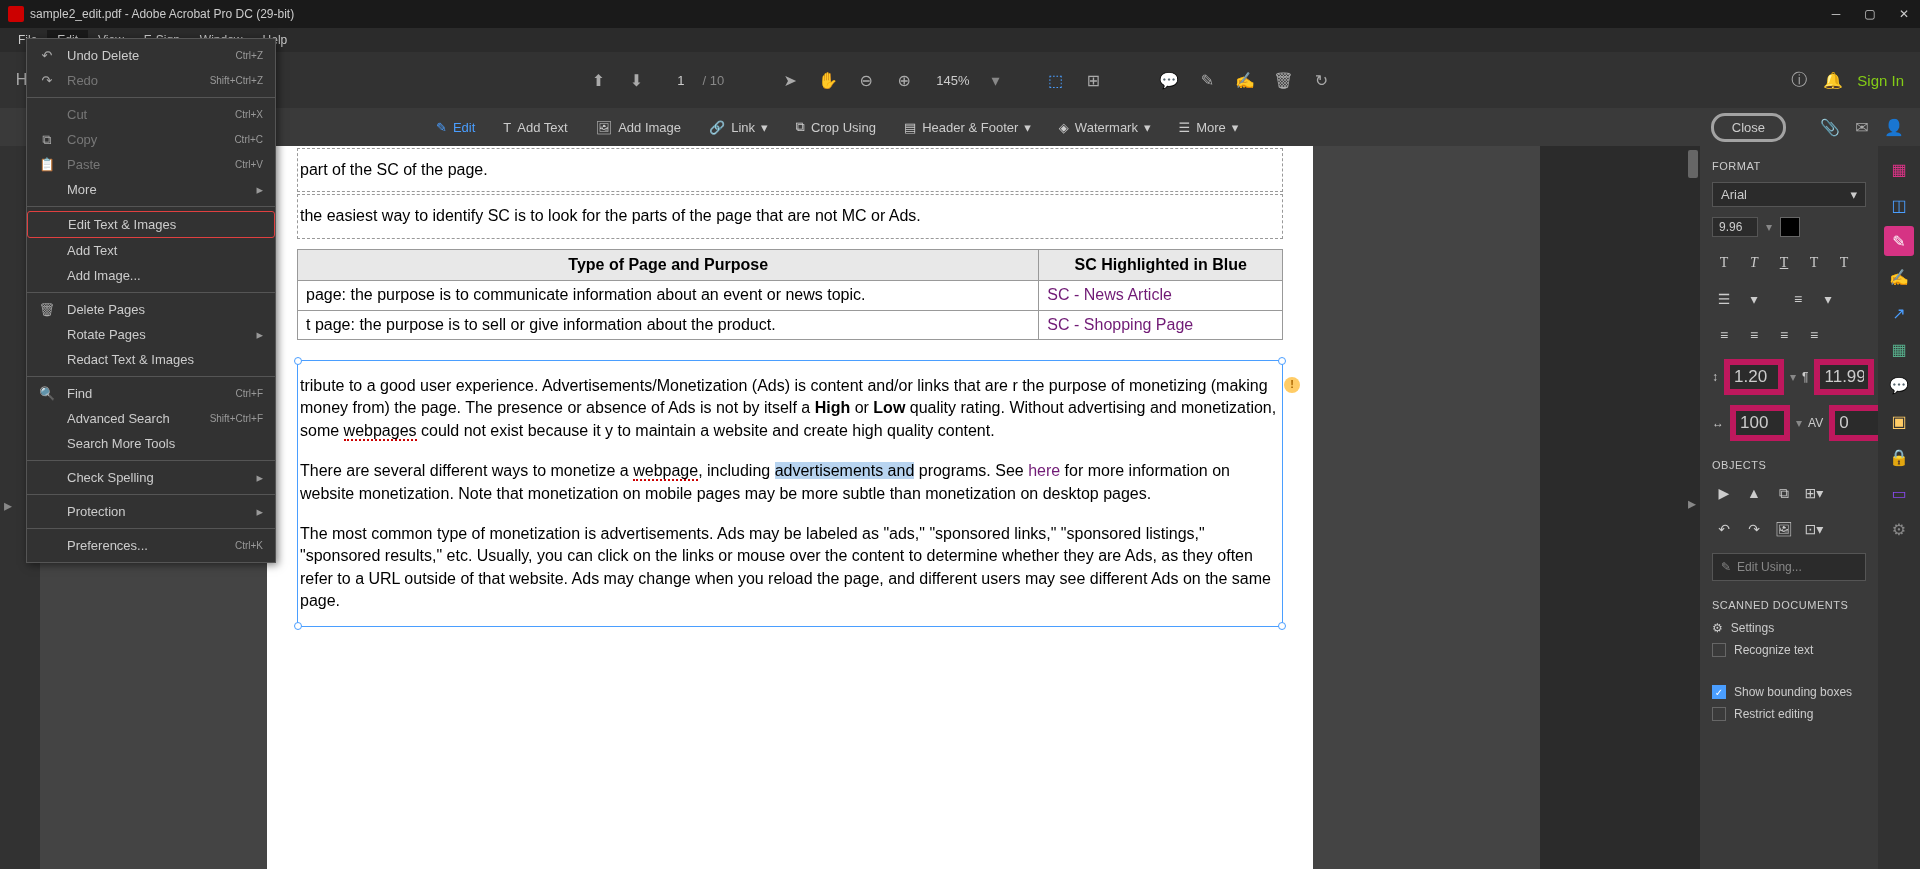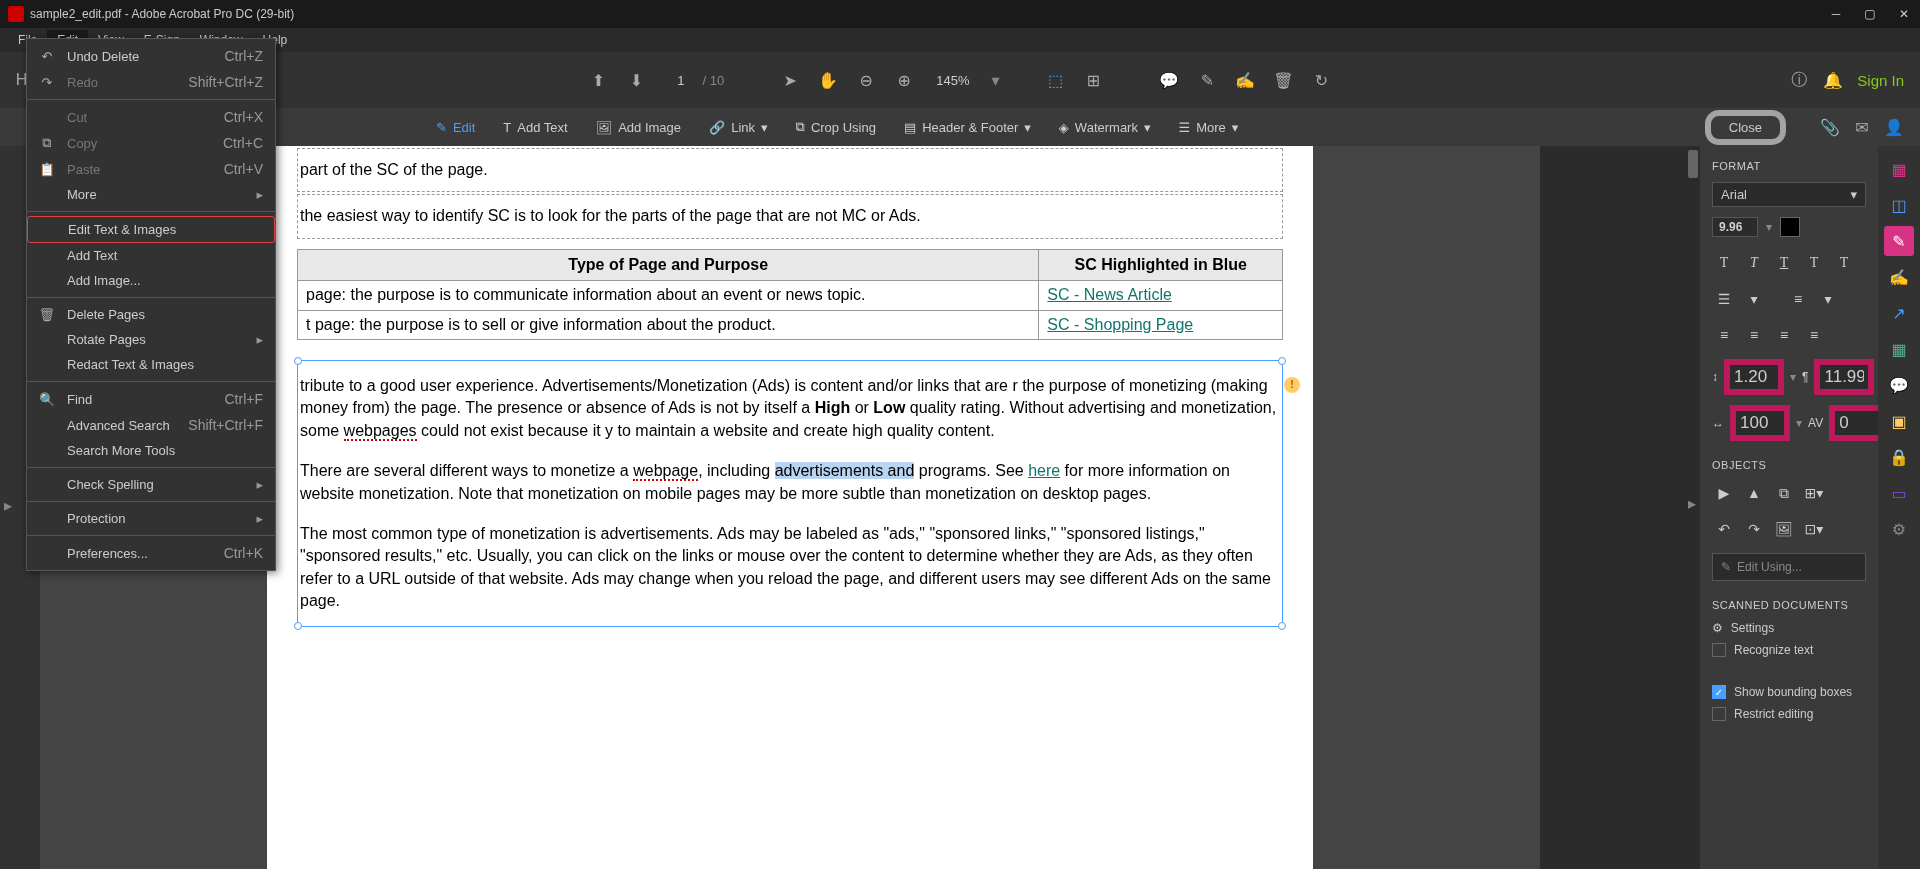--- a/index.html
+++ b/index.html
@@ -25,54 +25,54 @@
 .tool-icon { width: 20px; height: 20px; display: flex; align-items: center; justify-content: center; color: #aaa; cursor: pointer; }
 .page-input { background: transparent; border: none; color: #ccc; width: 20px; text-align: right; font-size: 13px; }
 .page-total { color: #888; font-size: 13px; }
 .zoom-val { color: #ccc; font-size: 13px; padding: 0 4px; }
 .sign-in { color: #84cc16; font-size: 15px; cursor: pointer; }
 
 
 .edit-toolbar { background: #3a3a3a; height: 38px; display: flex; align-items: center; padding: 0 16px; gap: 12px; }
 .edit-toolbar .tool-btn { display: flex; align-items: center; gap: 6px; padding: 4px 8px; font-size: 13px; color: #ccc; cursor: pointer; }
 .edit-toolbar .tool-btn.active { color: #4a9eff; }
-.edit-toolbar .close-btn { margin-left: auto; border: 6px solid #a3a3a3; border-radius: 14px; padding: 4px 18px; font-size: 13px; cursor: pointer; }
+.edit-toolbar .close-btn { margin-left: auto; border: 3px solid #a3a3a3; border-radius: 14px; padding: 4px 18px; font-size: 13px; cursor: pointer; }
 
 
 .edit-menu { position: absolute; top: 38px; left: 26px; width: 250px; background: #323232; border: 1px solid #555; box-shadow: 2px 2px 8px rgba(0,0,0,0.5); z-index: 100; padding: 4px 0; }
 .edit-menu .menu-row { display: flex; align-items: center; padding: 5px 12px 5px 40px; font-size: 13px; color: #ccc; cursor: pointer; position: relative; }
 .edit-menu .menu-row.disabled { color: #777; }
-.edit-menu .menu-row .shortcut { margin-left: auto; color: #999; font-size: 14px; }
+.edit-menu .menu-row .shortcut { margin-left: auto; color: #999; font-size: 10px; }
 .edit-menu .menu-row .row-icon { position: absolute; left: 12px; width: 16px; height: 16px; display: flex; align-items: center; justify-content: center; color: #aaa; }
 .edit-menu .menu-row .arrow { margin-left: auto; color: #999; }
 .edit-menu .divider { height: 1px; background: #555; margin: 4px 0; }
 .edit-menu .menu-row.highlighted { border: 1.5px solid #e04040; border-radius: 3px; }
 
 
 .doc-area { position: absolute; top: 146px; left: 40px; right: 380px; bottom: 0; background: #444; display: flex; justify-content: center; overflow: hidden; }
 .page { background: #fff; width: 1046px; padding: 0 30px; color: #000; font-family: Arial, sans-serif; font-size: 16px; line-height: 1.4; position: relative; }
 .page p { margin: 8px 0; }
-.page .link { color: #0f766e; text-decoration: underline; }
+.page .link { color: #701a75; }
 .page .italic { }
 .page .bold { font-weight: bold; }
 .page .heading { color: #1155cc; font-weight: bold; font-size: 18px; }
 .page table { border-collapse: collapse; width: 100%; margin: 10px 0; }
 .page th { background: #e8e8e8; border: 1px solid #999; padding: 4px 8px; font-weight: bold; text-align: center; }
 .page td { border: 1px solid #999; padding: 3px 8px; }
 .page .text-box { border: 1px dashed #999; padding: 2px; margin: 2px 0; }
 .page .active-box { border: 1px solid #4a9eff; position: relative; }
 .page .handle { position: absolute; width: 8px; height: 8px; background: #fff; border: 1px solid #4a9eff; border-radius: 50%; }
 .page .warn-icon { position: absolute; right: -18px; top: 16px; width: 16px; height: 16px; background: #fc6; border-radius: 50%; display: flex; align-items: center; justify-content: center; font-size: 11px; color: #a60; font-weight: bold; }
 
 
 .right-sidebar { position: absolute; top: 146px; right: 42px; width: 178px; bottom: 0; background: #3a3a3a; padding: 14px 12px; font-size: 12px; }
 .right-sidebar .section-title { color: #ccc; font-size: 11px; letter-spacing: 0.5px; margin-bottom: 10px; }
 .right-sidebar .font-dropdown { background: #2b2b2b; border: 1px solid #555; padding: 4px 8px; display: flex; align-items: center; justify-content: space-between; margin-bottom: 10px; font-size: 13px; }
 .right-sidebar .size-row { display: flex; align-items: center; gap: 8px; margin-bottom: 14px; }
-.right-sidebar .size-input { background: #2b2b2b; border: 1px solid #555; padding: 2px 6px; width: 46px; font-size: 12px; color: #ccc; font-weight: bold; }
+.right-sidebar .size-input { background: #2b2b2b; border: 1px solid #555; padding: 2px 6px; width: 46px; font-size: 12px; color: #ccc; }
 .right-sidebar .color-swatch { width: 20px; height: 20px; background: #000; border: 1px solid #666; }
 .right-sidebar .btn-row { display: flex; gap: 6px; margin-bottom: 12px; }
 .right-sidebar .fmt-btn { width: 24px; height: 24px; display: flex; align-items: center; justify-content: center; cursor: pointer; color: #ccc; font-size: 14px; }
 .right-sidebar .spacing-row { display: flex; align-items: center; gap: 6px; margin-bottom: 10px; }
 .right-sidebar .sp-input { background: #2b2b2b; border: 6px solid #be185d; padding: 2px 4px; width: 60px; font-size: 17px; color: #ccc; }
 .right-sidebar .edit-using { background: #2b2b2b; border: 1px solid #555; padding: 6px 8px; display: flex; align-items: center; gap: 6px; margin-top: 8px; font-size: 12px; color: #888; }
 .right-sidebar .cb-row { display: flex; align-items: center; gap: 8px; margin: 8px 0; font-size: 12px; }
 .right-sidebar .cb { width: 14px; height: 14px; border: 1px solid #666; display: flex; align-items: center; justify-content: center; }
 .right-sidebar .cb.checked { background: #4a9eff; border-color: #4a9eff; color: #fff; font-size: 10px; }
 

